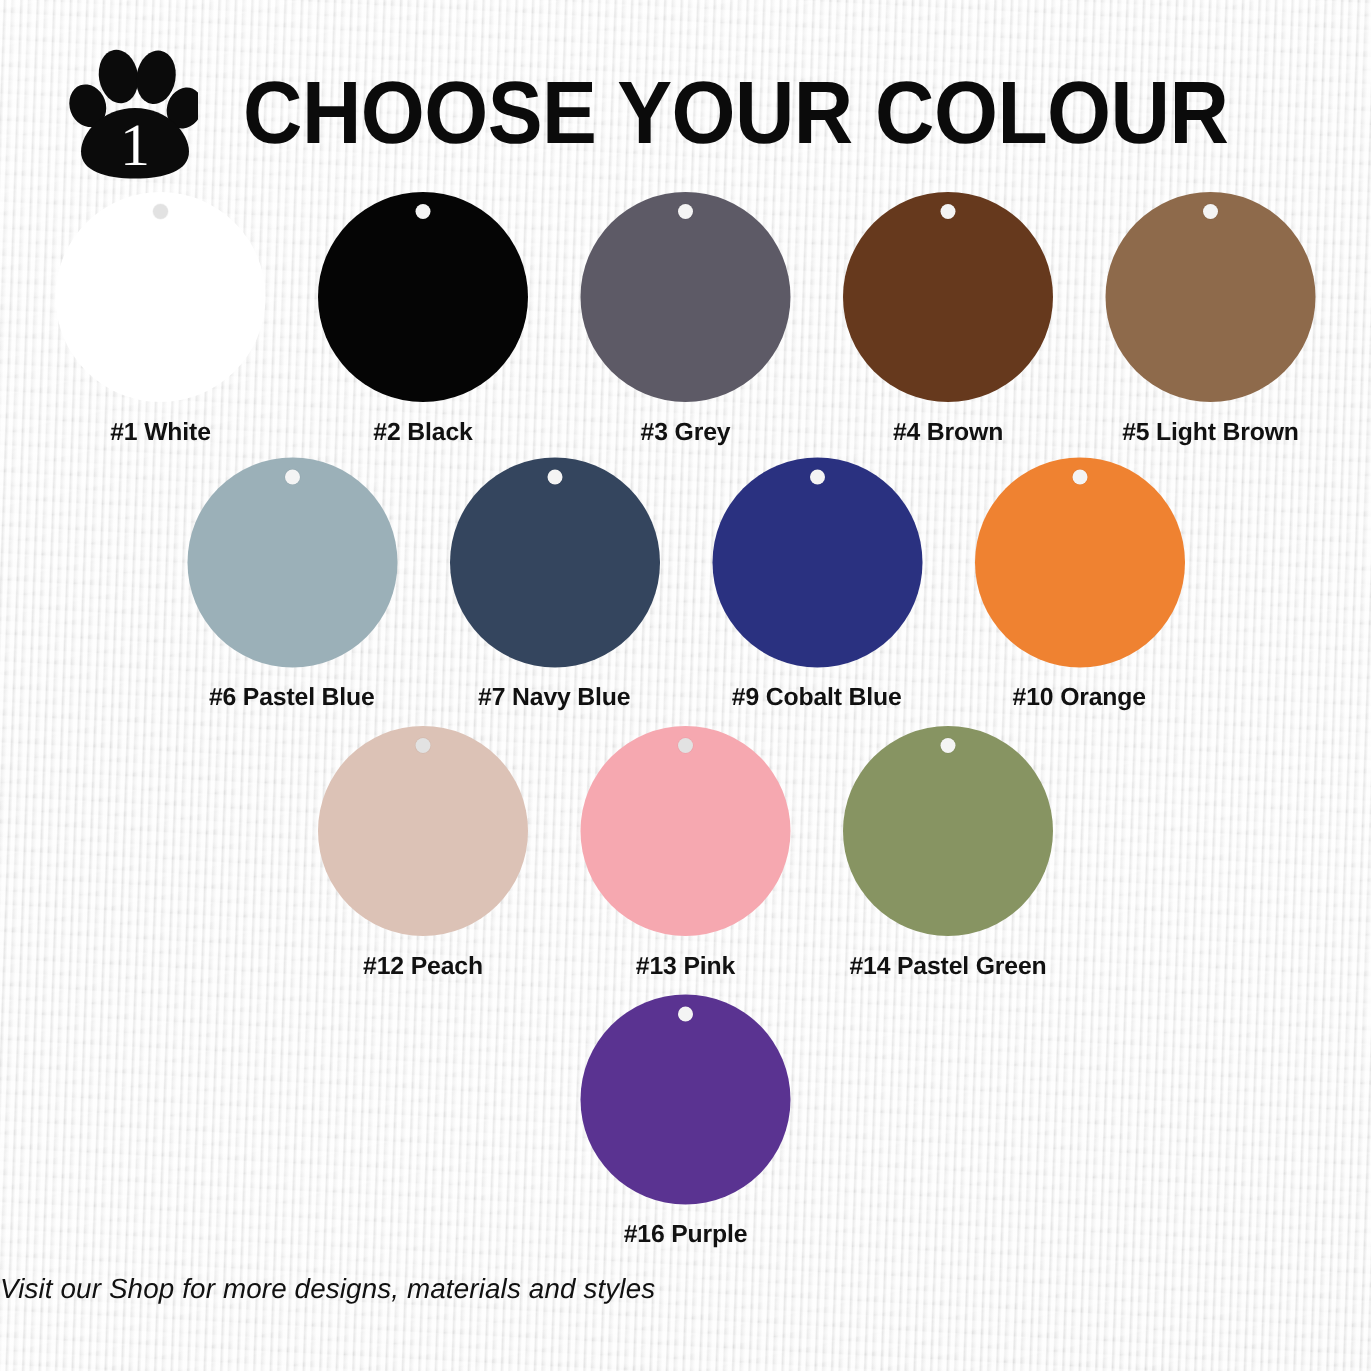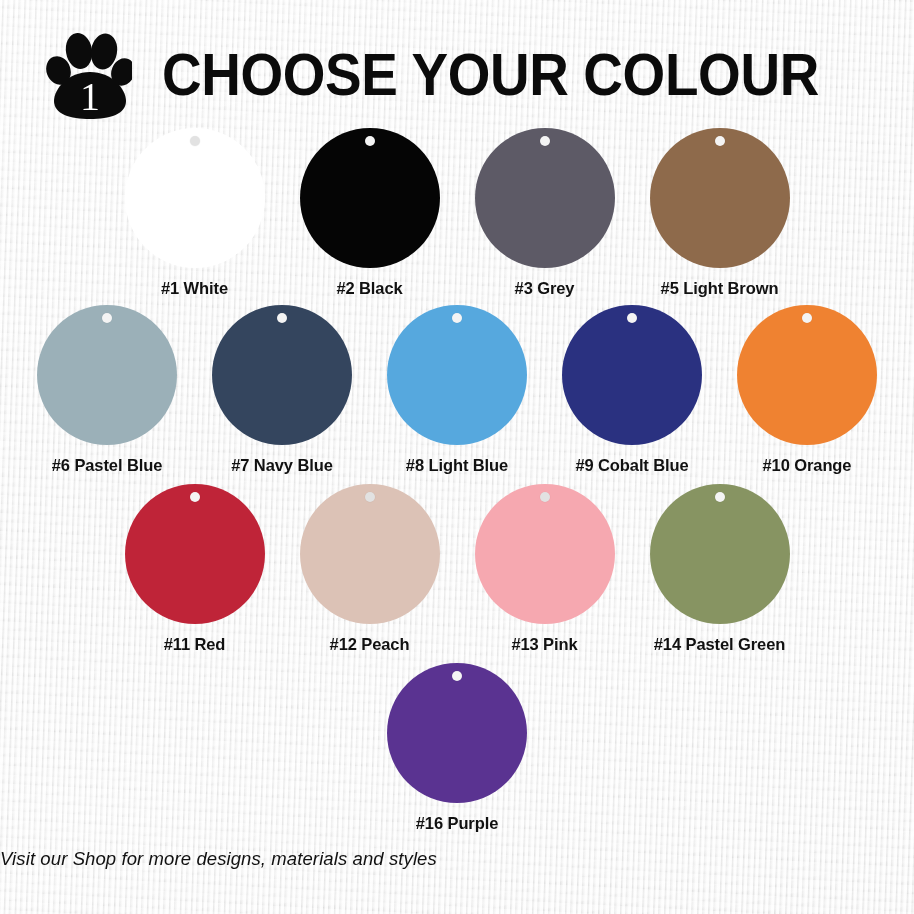--- a/index.html
+++ b/index.html
@@ -196,20 +196,27 @@
       </div>
       <div class="swatch-cell">
         <div class="tag-wrap">
           <div class="tag-disc" style="background-color: rgb(93, 90, 102);"></div>
           <div class="tag-hole"></div>
         </div>
         <div class="swatch-label">#3 Grey</div>
       </div>
       <div class="swatch-cell">
         <div class="tag-wrap">
+          <div class="tag-disc" style="background-color: rgb(102, 57, 29);"></div>
+          <div class="tag-hole"></div>
+        </div>
+        <div class="swatch-label">#4 Brown</div>
+      </div>
+      <div class="swatch-cell">
+        <div class="tag-wrap">
           <div class="tag-disc" style="background-color: rgb(142, 106, 75);"></div>
           <div class="tag-hole"></div>
         </div>
         <div class="swatch-label">#5 Light Brown</div>
       </div>
     </div>
 
     <div class="swatch-row row-gap-1">
       <div class="swatch-cell">
         <div class="tag-wrap">
@@ -220,49 +227,35 @@
       </div>
       <div class="swatch-cell">
         <div class="tag-wrap">
           <div class="tag-disc" style="background-color: rgb(52, 69, 94);"></div>
           <div class="tag-hole"></div>
         </div>
         <div class="swatch-label">#7 Navy Blue</div>
       </div>
       <div class="swatch-cell">
         <div class="tag-wrap">
-          <div class="tag-disc" style="background-color: rgb(86, 168, 222);"></div>
-          <div class="tag-hole"></div>
-        </div>
-        <div class="swatch-label">#8 Light Blue</div>
-      </div>
-      <div class="swatch-cell">
-        <div class="tag-wrap">
           <div class="tag-disc" style="background-color: rgb(42, 49, 128);"></div>
           <div class="tag-hole"></div>
         </div>
         <div class="swatch-label">#9 Cobalt Blue</div>
       </div>
       <div class="swatch-cell">
         <div class="tag-wrap">
           <div class="tag-disc" style="background-color: rgb(239, 130, 49);"></div>
           <div class="tag-hole"></div>
         </div>
         <div class="swatch-label">#10 Orange</div>
       </div>
     </div>
 
     <div class="swatch-row row-gap-2">
-      <div class="swatch-cell">
-        <div class="tag-wrap">
-          <div class="tag-disc" style="background-color: rgb(191, 36, 56);"></div>
-          <div class="tag-hole"></div>
-        </div>
-        <div class="swatch-label">#11 Red</div>
-      </div>
       <div class="swatch-cell">
         <div class="tag-wrap">
           <div class="tag-disc" style="background-color: rgb(220, 194, 182);"></div>
           <div class="tag-hole on-light"></div>
         </div>
         <div class="swatch-label">#12 Peach</div>
       </div>
       <div class="swatch-cell">
         <div class="tag-wrap">
           <div class="tag-disc" style="background-color: rgb(246, 168, 176);"></div>

